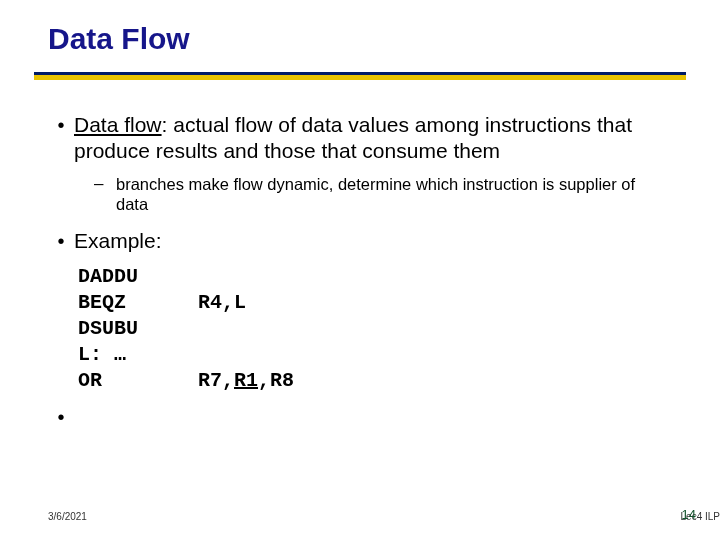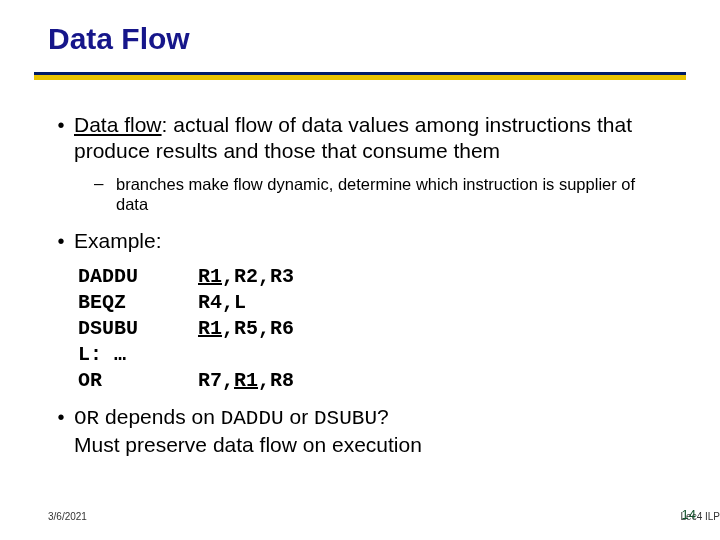--- a/index.html
+++ b/index.html
@@ -156,46 +156,40 @@
     </div>
 
     <div class="b1">
       <div class="dot">•</div>
       <div class="txt">Example:</div>
     </div>
 
     <div class="code-block">
       <div class="code-row">
         <div class="code-op">DADDU</div>
-        <div class="code-args"><span></span><span class="u">R1</span><span>,R2,R3</span></div>
       </div>
       <div class="code-row">
         <div class="code-op">BEQZ</div>
         <div class="code-args"><span>R4,L</span><span class="u"></span><span></span></div>
       </div>
       <div class="code-row">
         <div class="code-op">DSUBU</div>
-        <div class="code-args"><span></span><span class="u">R1</span><span>,R5,R6</span></div>
       </div>
       <div class="code-row">
         <div class="code-op">L: …</div>
         <div class="code-args"><span></span><span class="u"></span><span></span></div>
       </div>
       <div class="code-row">
         <div class="code-op">OR</div>
         <div class="code-args"><span>R7,</span><span class="u">R1</span><span>,R8</span></div>
       </div>
     </div>
 
     <div class="b1">
       <div class="dot">•</div>
-      <div class="txt">
-        <span class="mono">OR</span><span> depends on </span><span class="mono">DADDU</span><span> or </span><span class="mono">DSUBU</span><span>?</span><br>
-        <span>Must preserve data flow on execution</span>
-      </div>
     </div>
 
   </div>
 
   <div class="footer-date">3/6/2021</div>
   <div class="footer-mid">Lec4 ILP</div>
   <div class="footer-num">14</div>
 
 </div>
 

